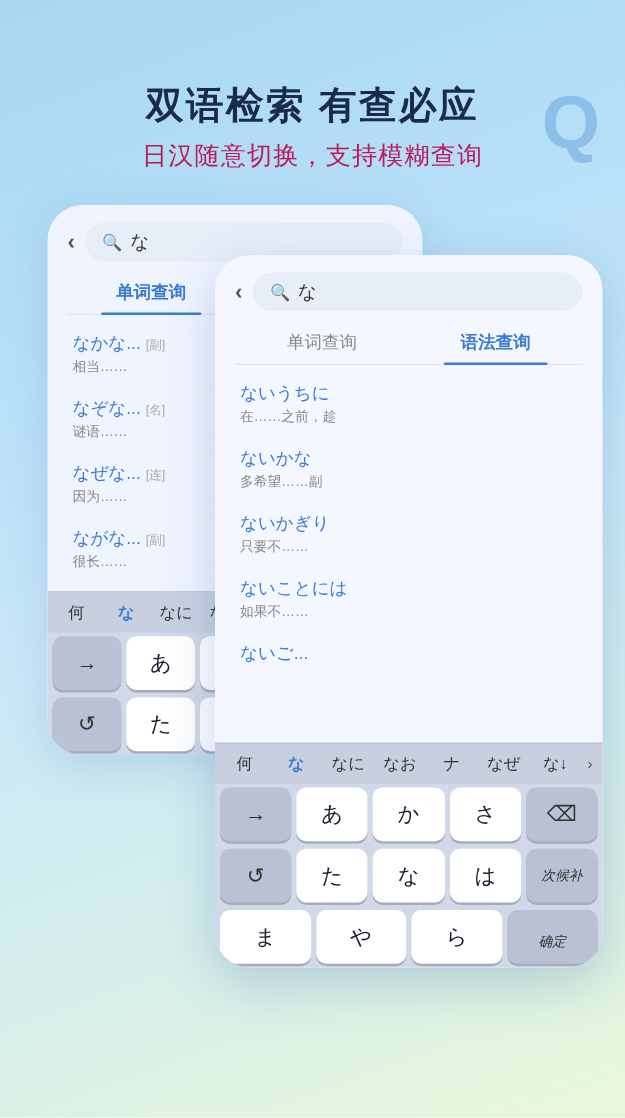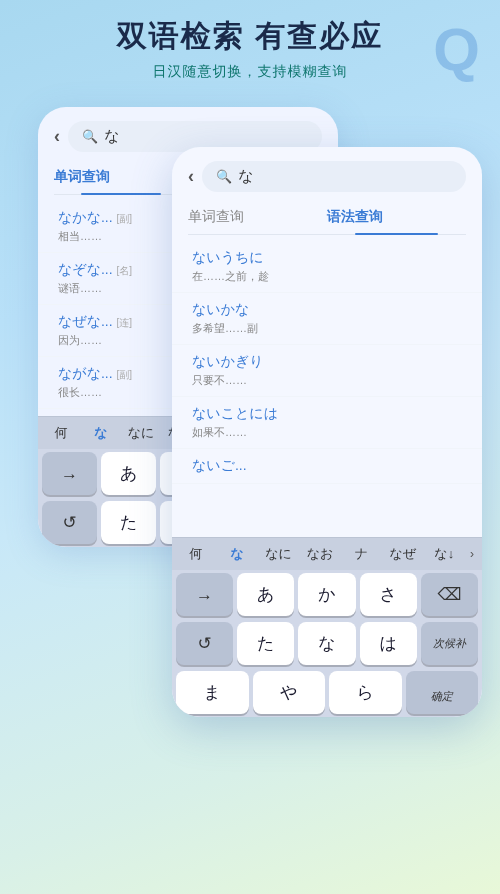--- a/index.html
+++ b/index.html
@@ -9,31 +9,32 @@
       overflow: hidden;
       font-family: -apple-system, "PingFang SC", "Hiragino Sans GB", sans-serif;
       background: linear-gradient(160deg, #a8d8f0 0%, #b8e0f8 30%, #c8e8f8 50%, #d8f0e8 80%, #e8f8d8 100%);
     }
 
     
     .header {
       text-align: center;
       padding: 16px 20px 16px;
       position: relative;
+      margin-top: 48px;
     }
     .header-title {
       font-size: 30px;
       font-weight: 800;
       color: #1a2a4a;
       letter-spacing: 2px;
       display: block;
     }
     .header-subtitle {
-      font-size: 14px;
-      color: #0f766e;
+      font-size: 20px;
+      color: #be185d;
       margin-top: 6px;
       letter-spacing: 1px;
     }
     .logo-q {
       position: absolute;
       right: 20px;
       top: 20px;
       font-size: 60px;
       font-weight: 900;
       color: rgba(100, 160, 220, 0.5);
@@ -111,21 +112,21 @@
     }
 
     
     .phone-tabs {
       display: flex;
       border-bottom: 1px solid #e0e6f0;
       margin: 0 16px;
     }
     .tab {
       flex: 1;
-      text-align: left;
+      text-align: center;
       padding: 8px 0;
       font-size: 14px;
       color: #888;
       cursor: pointer;
       position: relative;
     }
     .tab.active {
       color: #3a7bd5;
       font-weight: 600;
     }

